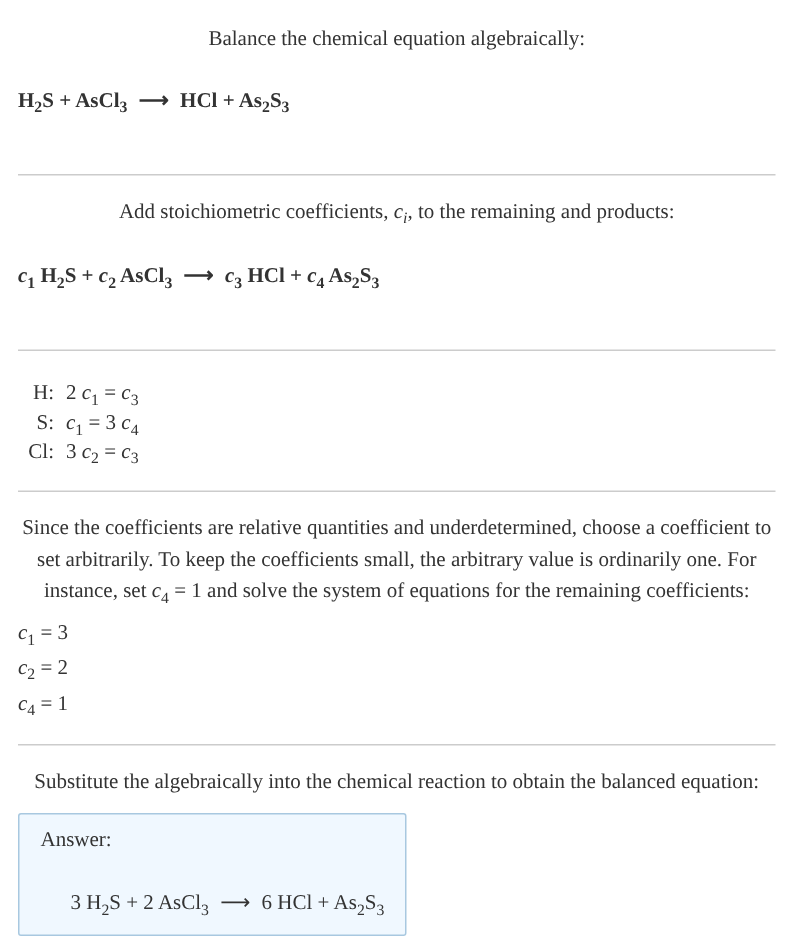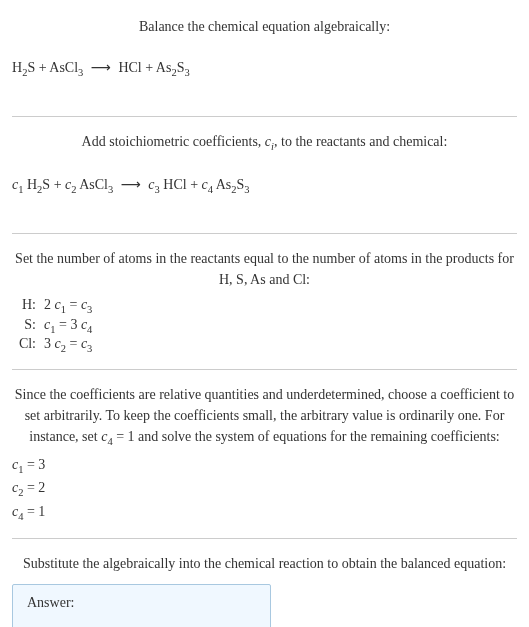--- a/index.html
+++ b/index.html
@@ -24,20 +24,21 @@
       margin: 6px 0;
     }
     .heading {
       margin-bottom: 4px;
       line-height: 1.5;
       text-align: center;
     }
     .equation {
       margin: 20px 0;
       line-height: 1.6;
+      font-weight: bold;
     }
     .arrow {
       margin: 0 4px;
     }
     sub {
       font-size: 0.75em;
       vertical-align: sub;
     }
     .italic {
       font-style: italic;
@@ -59,21 +60,21 @@
     }
     .answer-box {
       border: 1px solid #a8c8e0;
       background: #f0f8ff;
       padding: 10px 14px;
       margin-top: 6px;
       display: inline-block;
       border-radius: 2px;
     }
     .answer-label {
-      margin-bottom: 13px;
+      margin-bottom: 24px;
     }
     .answer-eq {
       padding-left: 20px;
     }
   </style>
 </head>
 <body>
 
 <div class="section">
   <div class="heading">Balance the chemical equation algebraically:</div>
@@ -81,33 +82,32 @@
     <span>H</span><sub>2</sub><span>S + AsCl</span><sub>3</sub>
     <span class="arrow">⟶</span>
     <span>HCl + As</span><sub>2</sub><span>S</span><sub>3</sub>
   </div>
 </div>
 
 <hr class="hr">
 
 <div class="section">
   <div class="heading">
-    <span>Add stoichiometric coefficients, </span><span class="italic">c</span><sub class="italic">i</sub><span>, to the reactants and chemical:</span>
+    <span>Add stoichiometric coefficients, </span><span class="italic">c</span><sub class="italic">i</sub><span>, to the remaining and products:</span>
   </div>
   <div class="equation">
     <span class="italic">c</span><sub>1</sub><span> H</span><sub>2</sub><span>S + </span><span class="italic">c</span><sub>2</sub><span> AsCl</span><sub>3</sub>
     <span class="arrow">⟶</span>
     <span class="italic">c</span><sub>3</sub><span> HCl + </span><span class="italic">c</span><sub>4</sub><span> As</span><sub>2</sub><span>S</span><sub>3</sub>
   </div>
 </div>
 
 <hr class="hr">
 
 <div class="section">
-  <div class="heading">Set the number of atoms in the reactants equal to the number of atoms in the products for H, S, As and Cl:</div>
   <table class="atom-table">
     <tbody>
         <tr>
       <td class="atom-label">H:</td>
       <td><span>2 </span><span class="italic">c</span><sub>1</sub><span> = </span><span></span><span class="italic">c</span><sub>3</sub></td>
     </tr>
     <tr>
       <td class="atom-label">S:</td>
       <td><span></span><span class="italic">c</span><sub>1</sub><span> = </span><span>3 </span><span class="italic">c</span><sub>4</sub></td>
     </tr>

